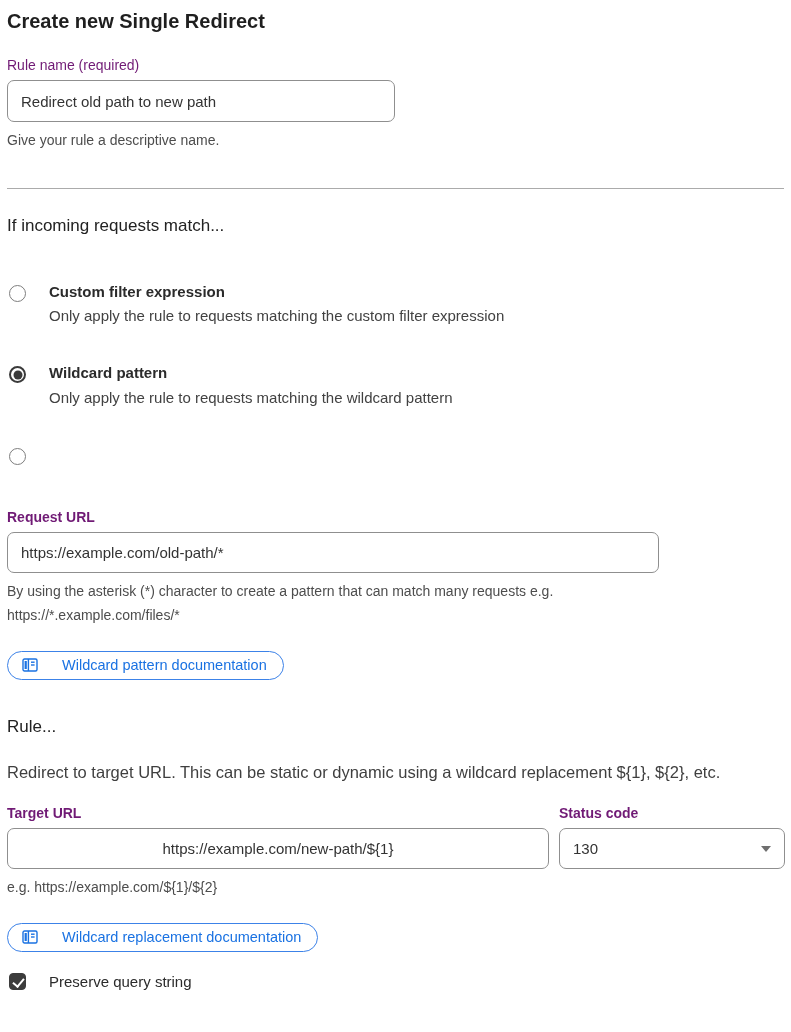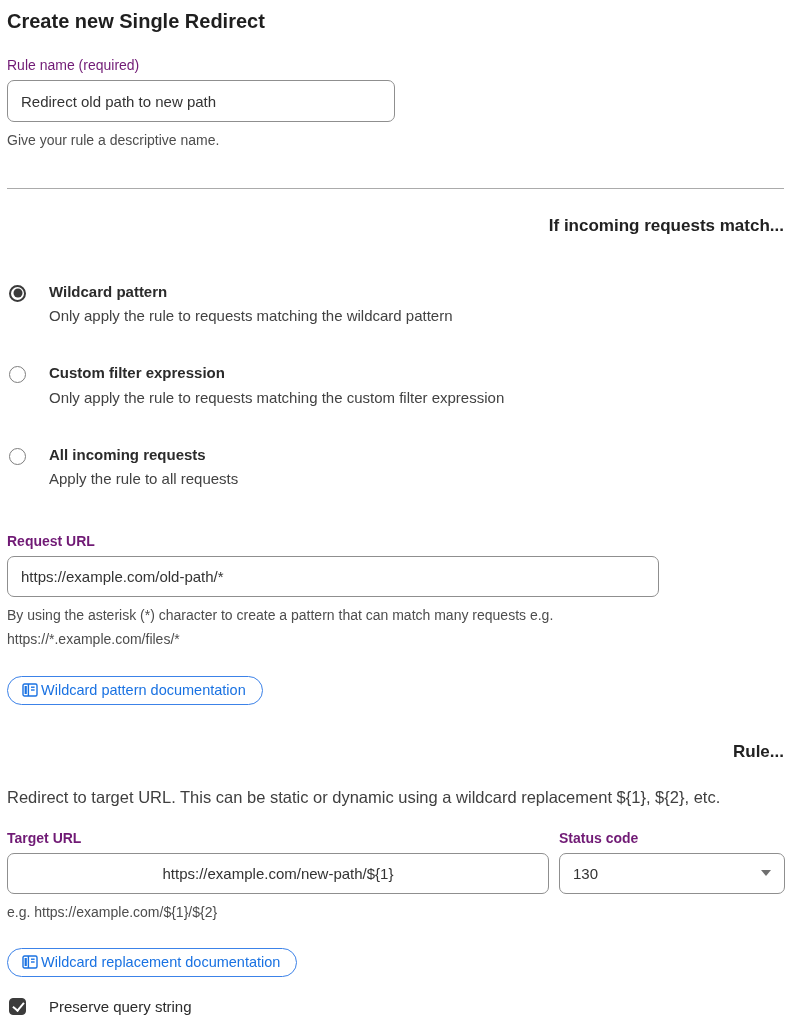--- a/index.html
+++ b/index.html
@@ -22,39 +22,39 @@
   .text-input {
     display: block; width: 388px; height: 42px;
     border: 1px solid #8f8f8f; border-radius: 7px;
     font-family: "Liberation Sans", sans-serif;
     font-size: 15px; color: #333; padding: 0 13px;
     background: #fff; outline: none;
   }
   .text-input.full { width: 652px; height: 41px; }
   .help-text { font-size: 14px; color: #4d4d4d; margin-top: 7px; line-height: 1.7; }
   .divider { border: none; border-top: 1px solid #ababab; margin: 35px 0 0 0; }
-  .section-heading { font-size: 17px; font-weight: 700; color: #222; margin-top: 27px; text-align: right; }
+  .section-heading { font-size: 17px; font-weight: 400; color: #222; margin-top: 27px; }
   .radio-group { margin-top: 46px; }
   .radio-row { display: flex; align-items: flex-start; margin-bottom: 37px; cursor: pointer; }
   .radio-circle {
     flex: 0 0 auto; width: 17px; height: 17px; border-radius: 50%;
     border: 1.5px solid #7e7e7e; margin: 3px 0 0 2px; position: relative;
     background: #fff;
   }
   .radio-circle.checked { border-color: #3a3a3a; border-width: 2px; }
   .radio-circle.checked::after {
     content: ""; position: absolute; left: 50%; top: 50%;
     width: 9px; height: 9px; border-radius: 50%; background: #3a3a3a;
     transform: translate(-50%, -50%);
   }
   .radio-texts { margin-left: 23px; }
   .radio-label { font-size: 15px; font-weight: 700; color: #2b2b2b; line-height: 1.35; }
   .radio-desc { font-size: 15px; color: #424242; margin-top: 4px; line-height: 1.35; }
   .doc-btn {
-    display: inline-flex; align-items: center; gap: 3px;
+    display: inline-flex; align-items: center; gap: 24px;
     margin-top: 24px; padding: 4px 16px 5px 14px; height: 29px;
     border: 1.5px solid #3c82e8; border-radius: 999px;
     background: #fff; color: #1a72e2; font-size: 14.5px;
     font-family: "Liberation Sans", sans-serif; cursor: pointer;
   }
   .doc-btn svg { display: block; }
   .then-desc { font-size: 16.5px; color: #3f3f3f; margin-top: 26px; }
   .target-row { display: flex; margin-top: 23px; }
   .target-col { width: 551px; }
   .status-col { margin-left: 10px; width: 226px; }
@@ -93,39 +93,35 @@
   <input class="text-input" type="text" value="Redirect old path to new path" style="">
   <div class="help-text">Give your rule a descriptive name.</div>
 </div>
 
 <hr class="divider">
 
 <h2 class="section-heading">If incoming requests match...</h2>
 
 <div class="radio-group">
   <div class="radio-row">
+    <span class="radio-circle"></span>
+    <span class="radio-texts">
+      <span class="radio-label" style="display:block">Custom filter expression</span>
+      <span class="radio-desc" style="display:block">Only apply the rule to requests matching the custom filter expression</span>
+    </span>
+  </div>
+  <div class="radio-row">
     <span class="radio-circle checked"></span>
     <span class="radio-texts">
       <span class="radio-label" style="display:block">Wildcard pattern</span>
       <span class="radio-desc" style="display:block">Only apply the rule to requests matching the wildcard pattern</span>
     </span>
   </div>
-  <div class="radio-row">
-    <span class="radio-circle"></span>
-    <span class="radio-texts">
-      <span class="radio-label" style="display:block">Custom filter expression</span>
-      <span class="radio-desc" style="display:block">Only apply the rule to requests matching the custom filter expression</span>
-    </span>
-  </div>
   <div class="radio-row" style="margin-bottom:0">
     <span class="radio-circle"></span>
-    <span class="radio-texts">
-      <span class="radio-label" style="display:block">All incoming requests</span>
-      <span class="radio-desc" style="display:block">Apply the rule to all requests</span>
-    </span>
   </div>
 </div>
 
 <div style="margin-top:44px">
   <label class="field-label semibold">Request URL</label>
   <input class="text-input full" type="text" value="https://example.com/old-path/*" style="">
   <div class="help-text">
     <span style="display:block">By using the asterisk (*) character to create a pattern that can match many requests e.g.</span>
     <span style="display:block">https://*.example.com/files/*</span>
   </div>

